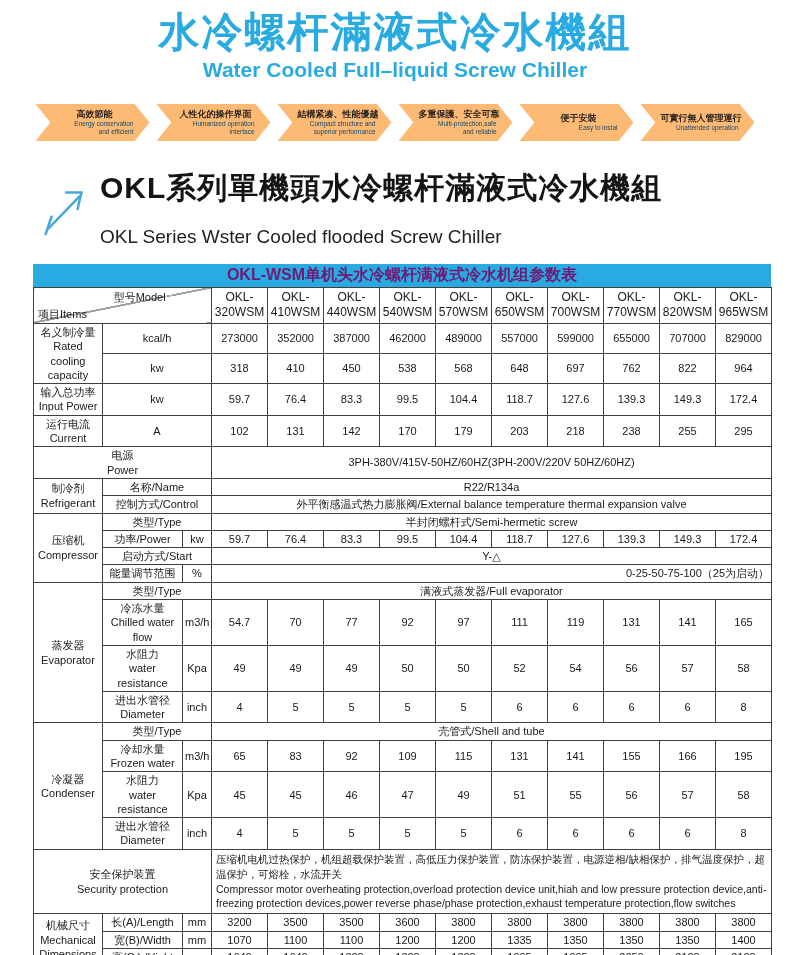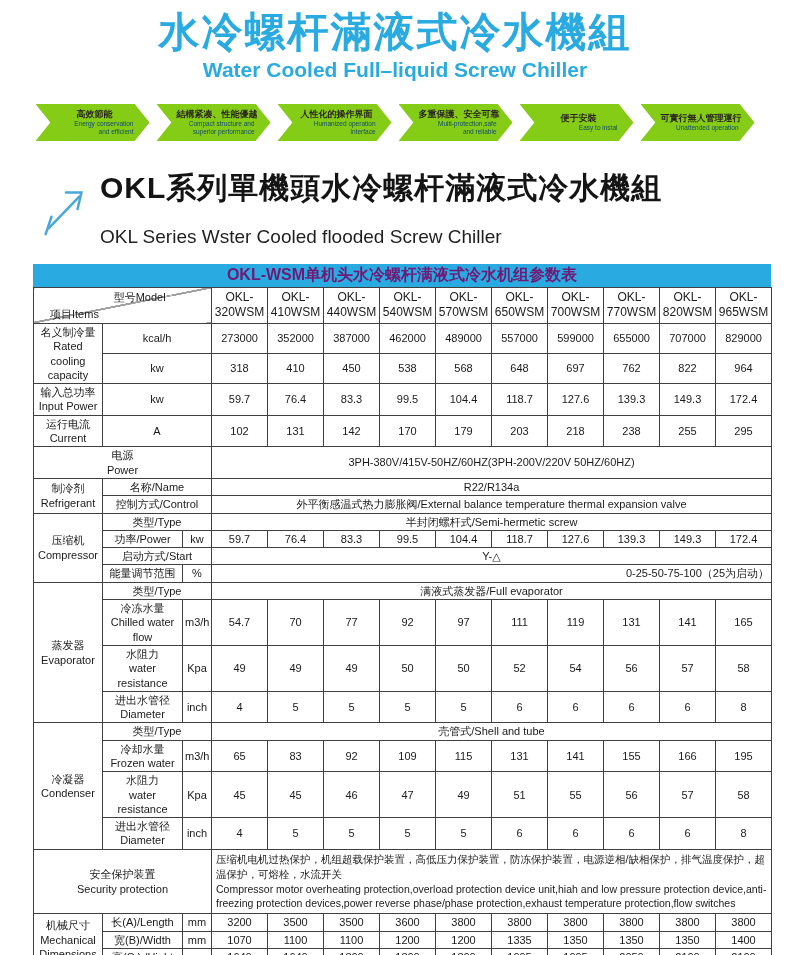--- a/index.html
+++ b/index.html
@@ -13,21 +13,21 @@
     margin:10px 12px 0; text-align:center; color:#29ABE2;
     font-size:41px; font-weight:bold; letter-spacing:2px; line-height:1.1;
   }
   .main-subtitle {
     margin:3px 0 0; text-align:center; color:#29ABE2;
     font-size:21px; font-weight:bold;
   }
   
   .banners { display:flex; justify-content:center; gap:7px; margin:22px 30px 0; }
   .banner {
-    position:relative; width:114px; height:37px; background:#84cc16;
+    position:relative; width:114px; height:37px; background:#fdba74;
     clip-path:polygon(0 0,87% 0,100% 50%,87% 100%,0 100%,13% 50%);
     display:flex; flex-direction:column; justify-content:center;
     padding:2px 16px 2px 20px;
   }
   .banner .cn { font-size:9px; font-weight:bold; color:#2b2420; text-align:center; line-height:1.2; white-space:nowrap; }
   .banner .en { font-size:6.5px; color:#14486e; text-align:right; line-height:1.2; }
   
   .section-head { display:flex; align-items:center; margin:30px 0 0 36px; }
   .arrow-icon { width:58px; height:58px; flex:0 0 58px; margin-top:2px; }
   .section-titles { margin-left:6px; }
@@ -45,43 +45,43 @@
     font-size:11px; line-height:1.3; padding:1px 2px; white-space:pre-line;
   }
   td.model { font-size:12px; padding:2px 0; }
   td.left { text-align:right; padding-left:5px; }
   td.sec { font-size:10.5px; line-height:1.42; text-align:left; padding:2px 4px; }
   td.corner {
     position:relative; padding:0; height:32px;
     background:linear-gradient(to bottom right, transparent 49.3%, #404040 49.3%, #404040 50.7%, transparent 50.7%);
   }
   td.corner .c-top { position:absolute; top:2px; left:45%; font-size:11px; }
-  td.corner .c-bot { position:absolute; bottom:2px; left:16px; font-size:11px; }
+  td.corner .c-bot { position:absolute; bottom:2px; left:4px; font-size:11px; }
 </style>
 </head>
 <body>
 
 <div class="main-title">水冷螺杆滿液式冷水機組</div>
 <div class="main-subtitle">Water Cooled Full–liquid Screw Chiller</div>
 
 <div class="banners">
     <div class="banner">
       <span class="cn">高效節能</span>
       <span class="en" style="white-space: pre-line;">Energy conservation
 and efficient</span>
     </div>
     <div class="banner">
+      <span class="cn">人性化的操作界面</span>
+      <span class="en" style="white-space: pre-line;">Humanized operation
+interface</span>
+    </div>
+    <div class="banner">
       <span class="cn">結構紧凑、性能優越</span>
       <span class="en" style="white-space: pre-line;">Compact structure and
 superior performance</span>
-    </div>
-    <div class="banner">
-      <span class="cn">人性化的操作界面</span>
-      <span class="en" style="white-space: pre-line;">Humanized operation
-interface</span>
     </div>
     <div class="banner">
       <span class="cn">多重保護、安全可靠</span>
       <span class="en" style="white-space: pre-line;">Multi-protection,safe
 and reliable</span>
     </div>
     <div class="banner">
       <span class="cn">便于安裝</span>
       <span class="en" style="white-space: pre-line;">Easy to instal</span>
     </div>

